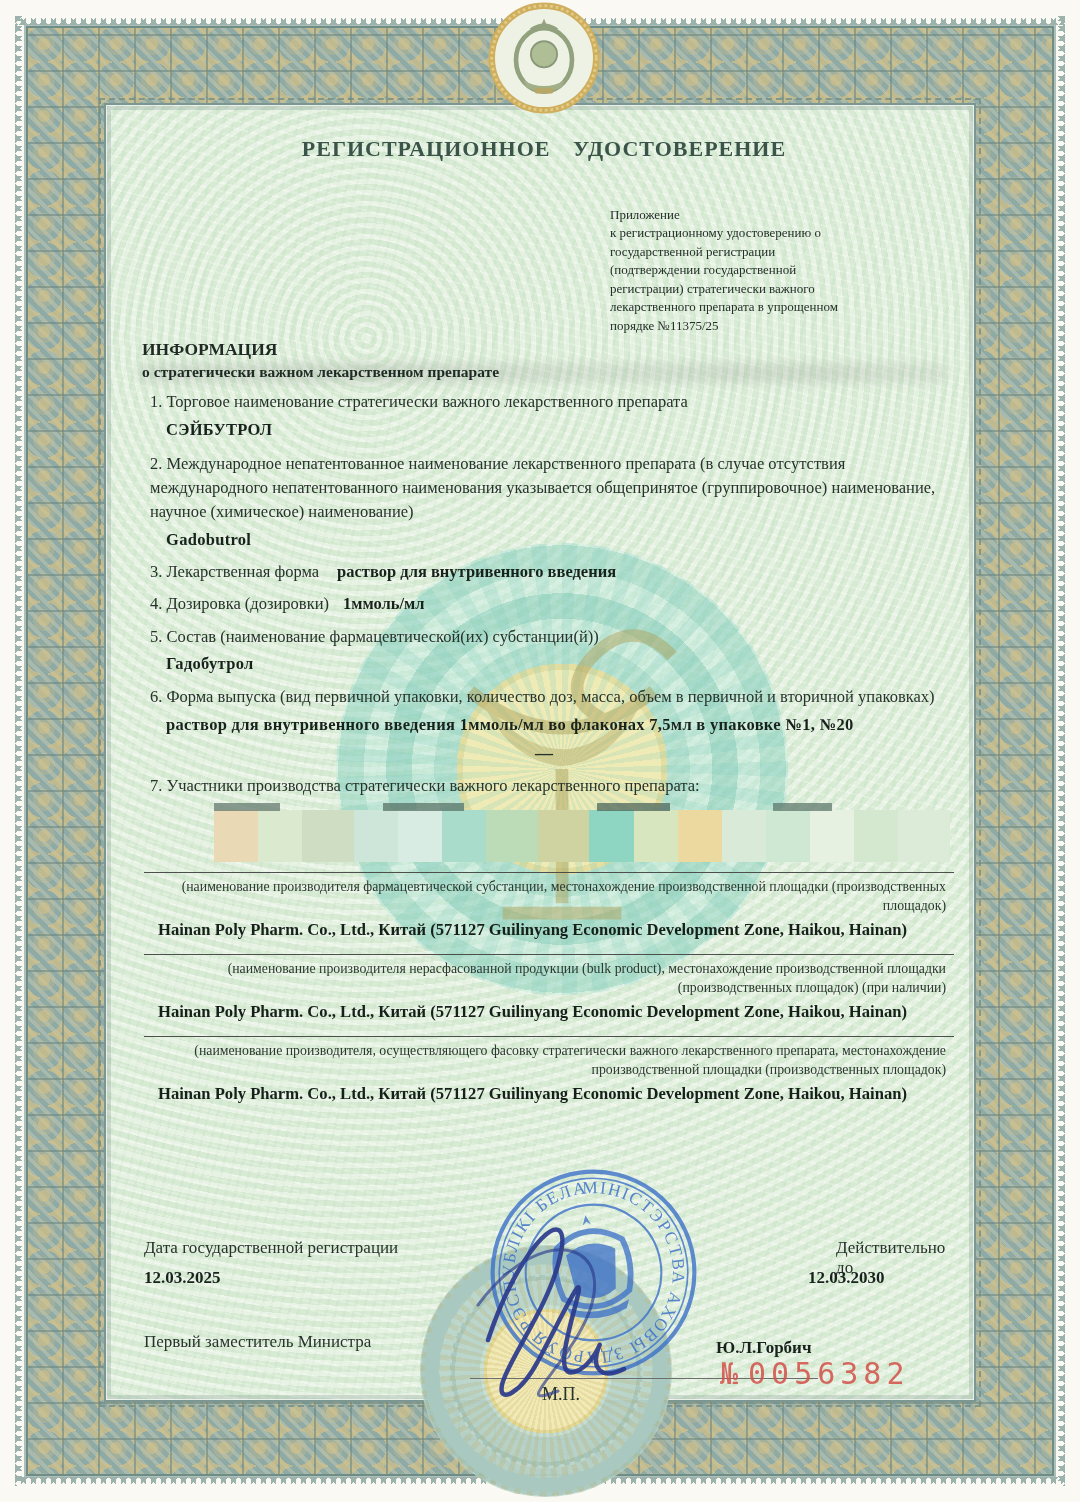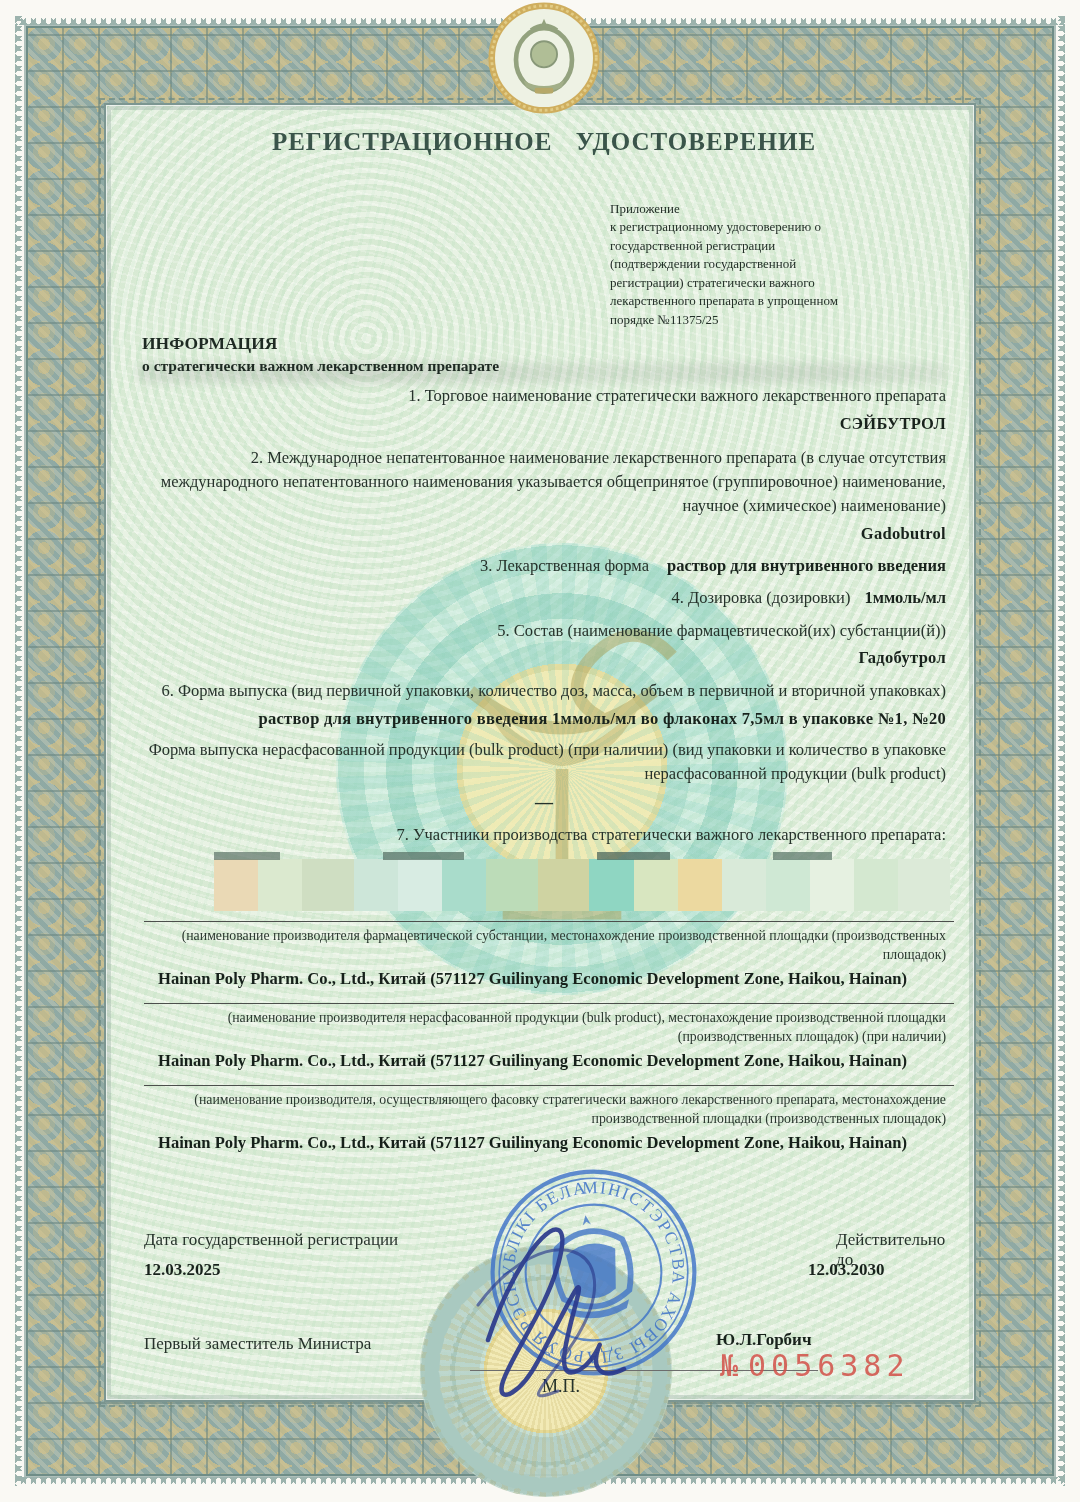--- a/index.html
+++ b/index.html
@@ -60,25 +60,25 @@
         rgba(183,211,202,.88) 54% 67%, rgba(166,198,188,.9) 67% 70%,
         rgba(183,211,202,.85) 70% 100%);}
   .rosette svg{position:absolute;inset:0;}
 
   
   .emblem{position:absolute;left:488px;top:2px;width:112px;height:112px;z-index:5;}
 
   
   .content{position:relative;z-index:2;}
   .ministry{margin-top:10px;text-align:center;font-weight:bold;font-size:19px;letter-spacing:.4px;color:#3d584d;}
-  .doc-title{margin-top:9px;text-align:center;font-weight:bold;font-size:25px;letter-spacing:1px;word-spacing:16px;color:#3a544a;}
+  .doc-title{margin-top:17px;text-align:center;font-weight:bold;font-size:22px;letter-spacing:1px;word-spacing:16px;color:#3a544a;}
   .annex{margin:44px 4px 0 auto;width:332px;font-size:13px;line-height:1.42;white-space:pre-line;color:#232f28;}
   .info-heading{margin-top:4px;font-weight:bold;font-size:17.5px;color:#1e2a23;}
   .info-subheading{margin-top:3px;font-weight:bold;font-size:15.5px;color:#1e2a23;}
-  .fld{font-size:16.5px;line-height:1.45;text-align:right;}
+  .fld{font-size:16.5px;line-height:1.45;}
   .fld-label{margin-top:9px;padding-left:8px;}
   .fld-value{margin-top:4px;padding-left:24px;font-weight:bold;letter-spacing:.3px;color:#18221c;}
   .fld-inline{margin-top:8px;padding-left:8px;}
   .fld-inline .val{font-weight:bold;margin-left:18px;color:#18221c;}
   .dash-value{margin-top:6px;text-align:center;font-weight:bold;font-size:18px;}
   .mosaic{position:relative;margin:12px 0 0 72px;width:736px;height:52px;
     background:linear-gradient(90deg,#ead9b5 0 6%,#dbe9cf 6% 12%,#cfdec2 12% 19%,#cde6d9 19% 25%,
       #d8ece3 25% 31%,#a9dccb 31% 37%,#bcdcb8 37% 44%,#cfd3a2 44% 51%,#8fd6c2 51% 57%,
       #d8e6c0 57% 63%,#ecd9a0 63% 69%,#d9ead9 69% 75%,#cfe8d4 75% 81%,#e6f1e1 81% 87%,
       #d4e8d0 87% 93%,#dcead8 93% 100%);}
@@ -185,21 +185,20 @@
       <div class="fld fld-inline">
         <span>4. Дозировка (дозировки)</span><span class="val" style="margin-left:14px;">1ммоль/мл</span>
       </div>
 
       <div class="fld fld-label">5. Состав (наименование фармацевтической(их) субстанции(й))</div>
       <div class="fld fld-value">Гадобутрол</div>
 
       <div class="fld fld-label">6. Форма выпуска (вид первичной упаковки, количество доз, масса, объем в первичной и вторичной упаковках)</div>
       <div class="fld fld-value">раствор для внутривенного введения 1ммоль/мл во флаконах 7,5мл в упаковке №1, №20</div>
 
-      <div class="fld fld-label" style="padding-left:2px;margin-top:7px;">Форма выпуска нерасфасованной продукции (bulk product) (при наличии) (вид упаковки и количество в упаковке нерасфасованной продукции (bulk product)</div>
       <div class="dash-value">—</div>
 
       <div class="fld fld-label" style="margin-top:10px;">7. Участники производства стратегически важного лекарственного препарата:</div>
 
       <div class="mosaic"></div>
 
       <hr class="prod-hr">
       <div class="prod-caption">(наименование производителя фармацевтической субстанции, местонахождение производственной площадки (производственных площадок)</div>
       <div class="prod-name">Hainan Poly Pharm. Co., Ltd., Китай (571127 Guilinyang Economic Development Zone, Haikou, Hainan)</div>
 
@@ -210,21 +209,21 @@
       <hr class="prod-hr" style="margin-top:14px;">
       <div class="prod-caption">(наименование производителя, осуществляющего фасовку стратегически важного лекарственного препарата, местонахождение производственной площадки (производственных площадок)</div>
       <div class="prod-name">Hainan Poly Pharm. Co., Ltd., Китай (571127 Guilinyang Economic Development Zone, Haikou, Hainan)</div>
 
       <div class="footer">
         <div class="f-abs" style="left:2px;top:6px;">Дата государственной регистрации</div>
         <div class="f-abs f-bold" style="left:2px;top:36px;">12.03.2025</div>
         <div class="f-abs" style="left:694px;top:6px;">Действительно до</div>
         <div class="f-abs f-bold" style="left:666px;top:36px;">12.03.2030</div>
 
-        <div class="f-abs" style="left:2px;top:110px;">Первый заместитель Министра</div>
+        <div class="f-abs" style="left:2px;top:100px;">Первый заместитель Министра</div>
         <div class="sign-line"></div>
         <div class="mp">М.П.</div>
 
         <div class="f-abs f-bold" style="left:574px;top:106px;">Ю.Л.Горбич</div>
         <div class="cert-number">
           <span class="numlbl">№</span><span>0056382</span>
         </div>
       </div>
     </div>
   </div>

